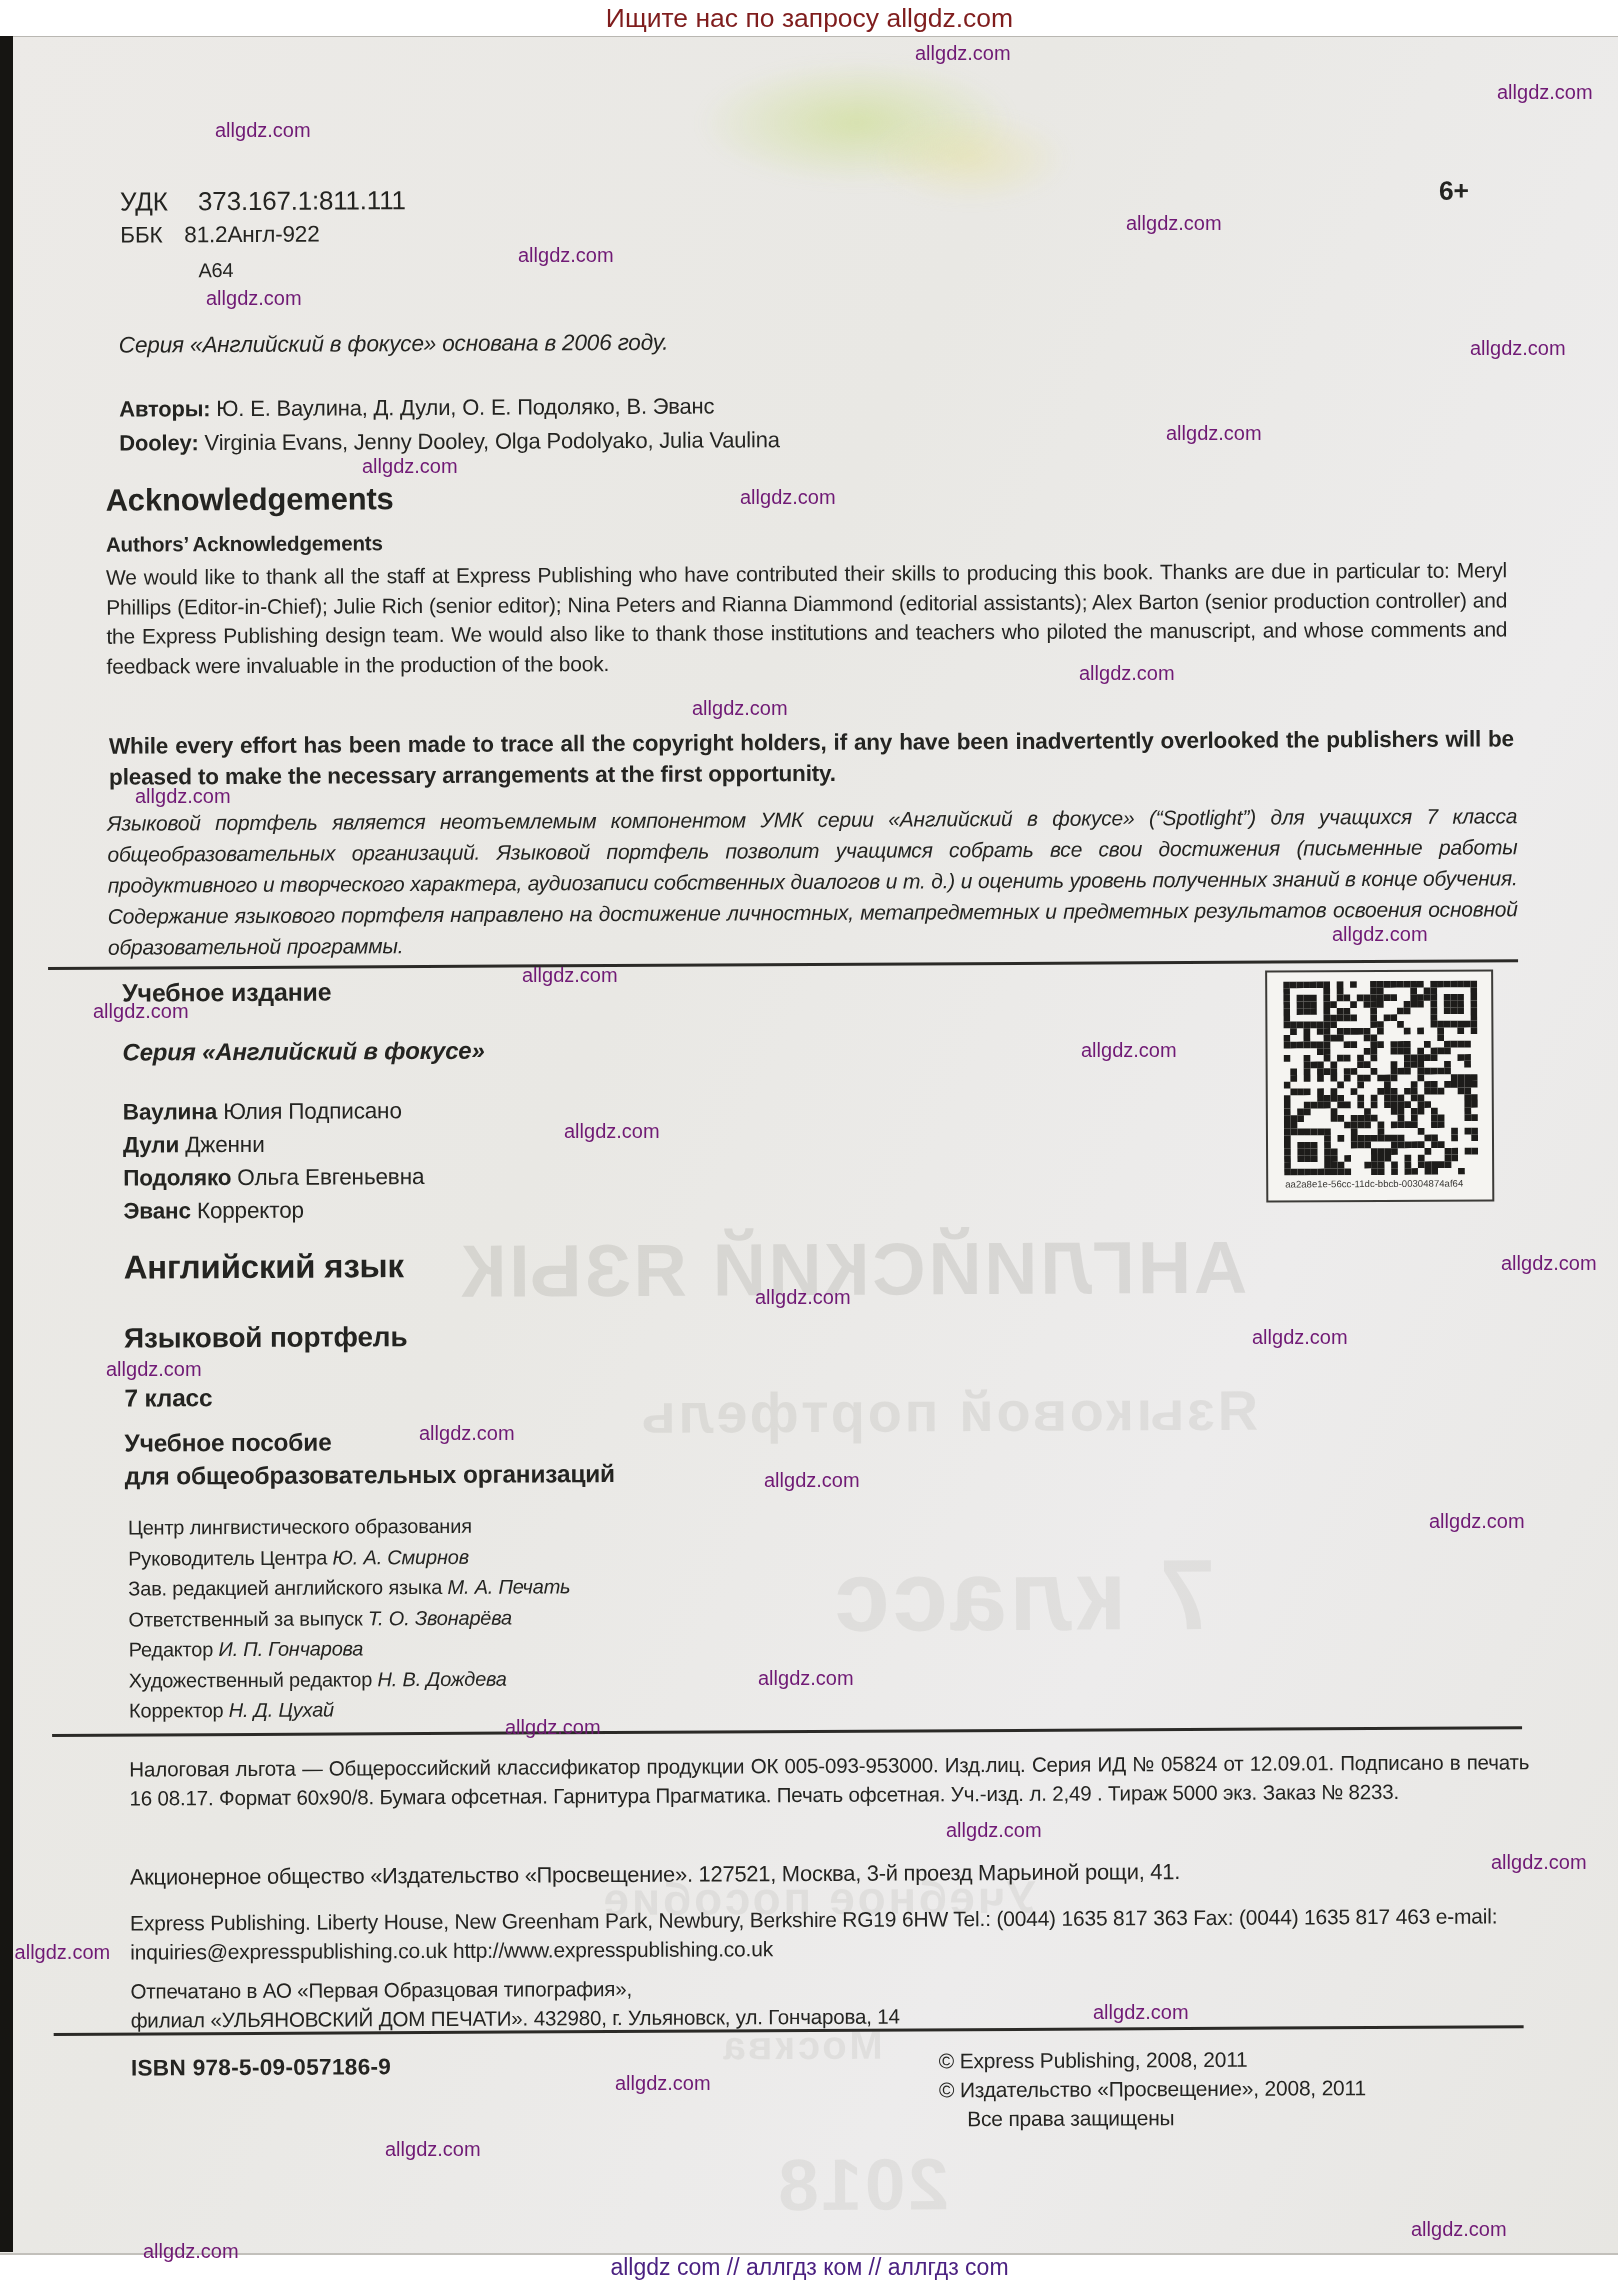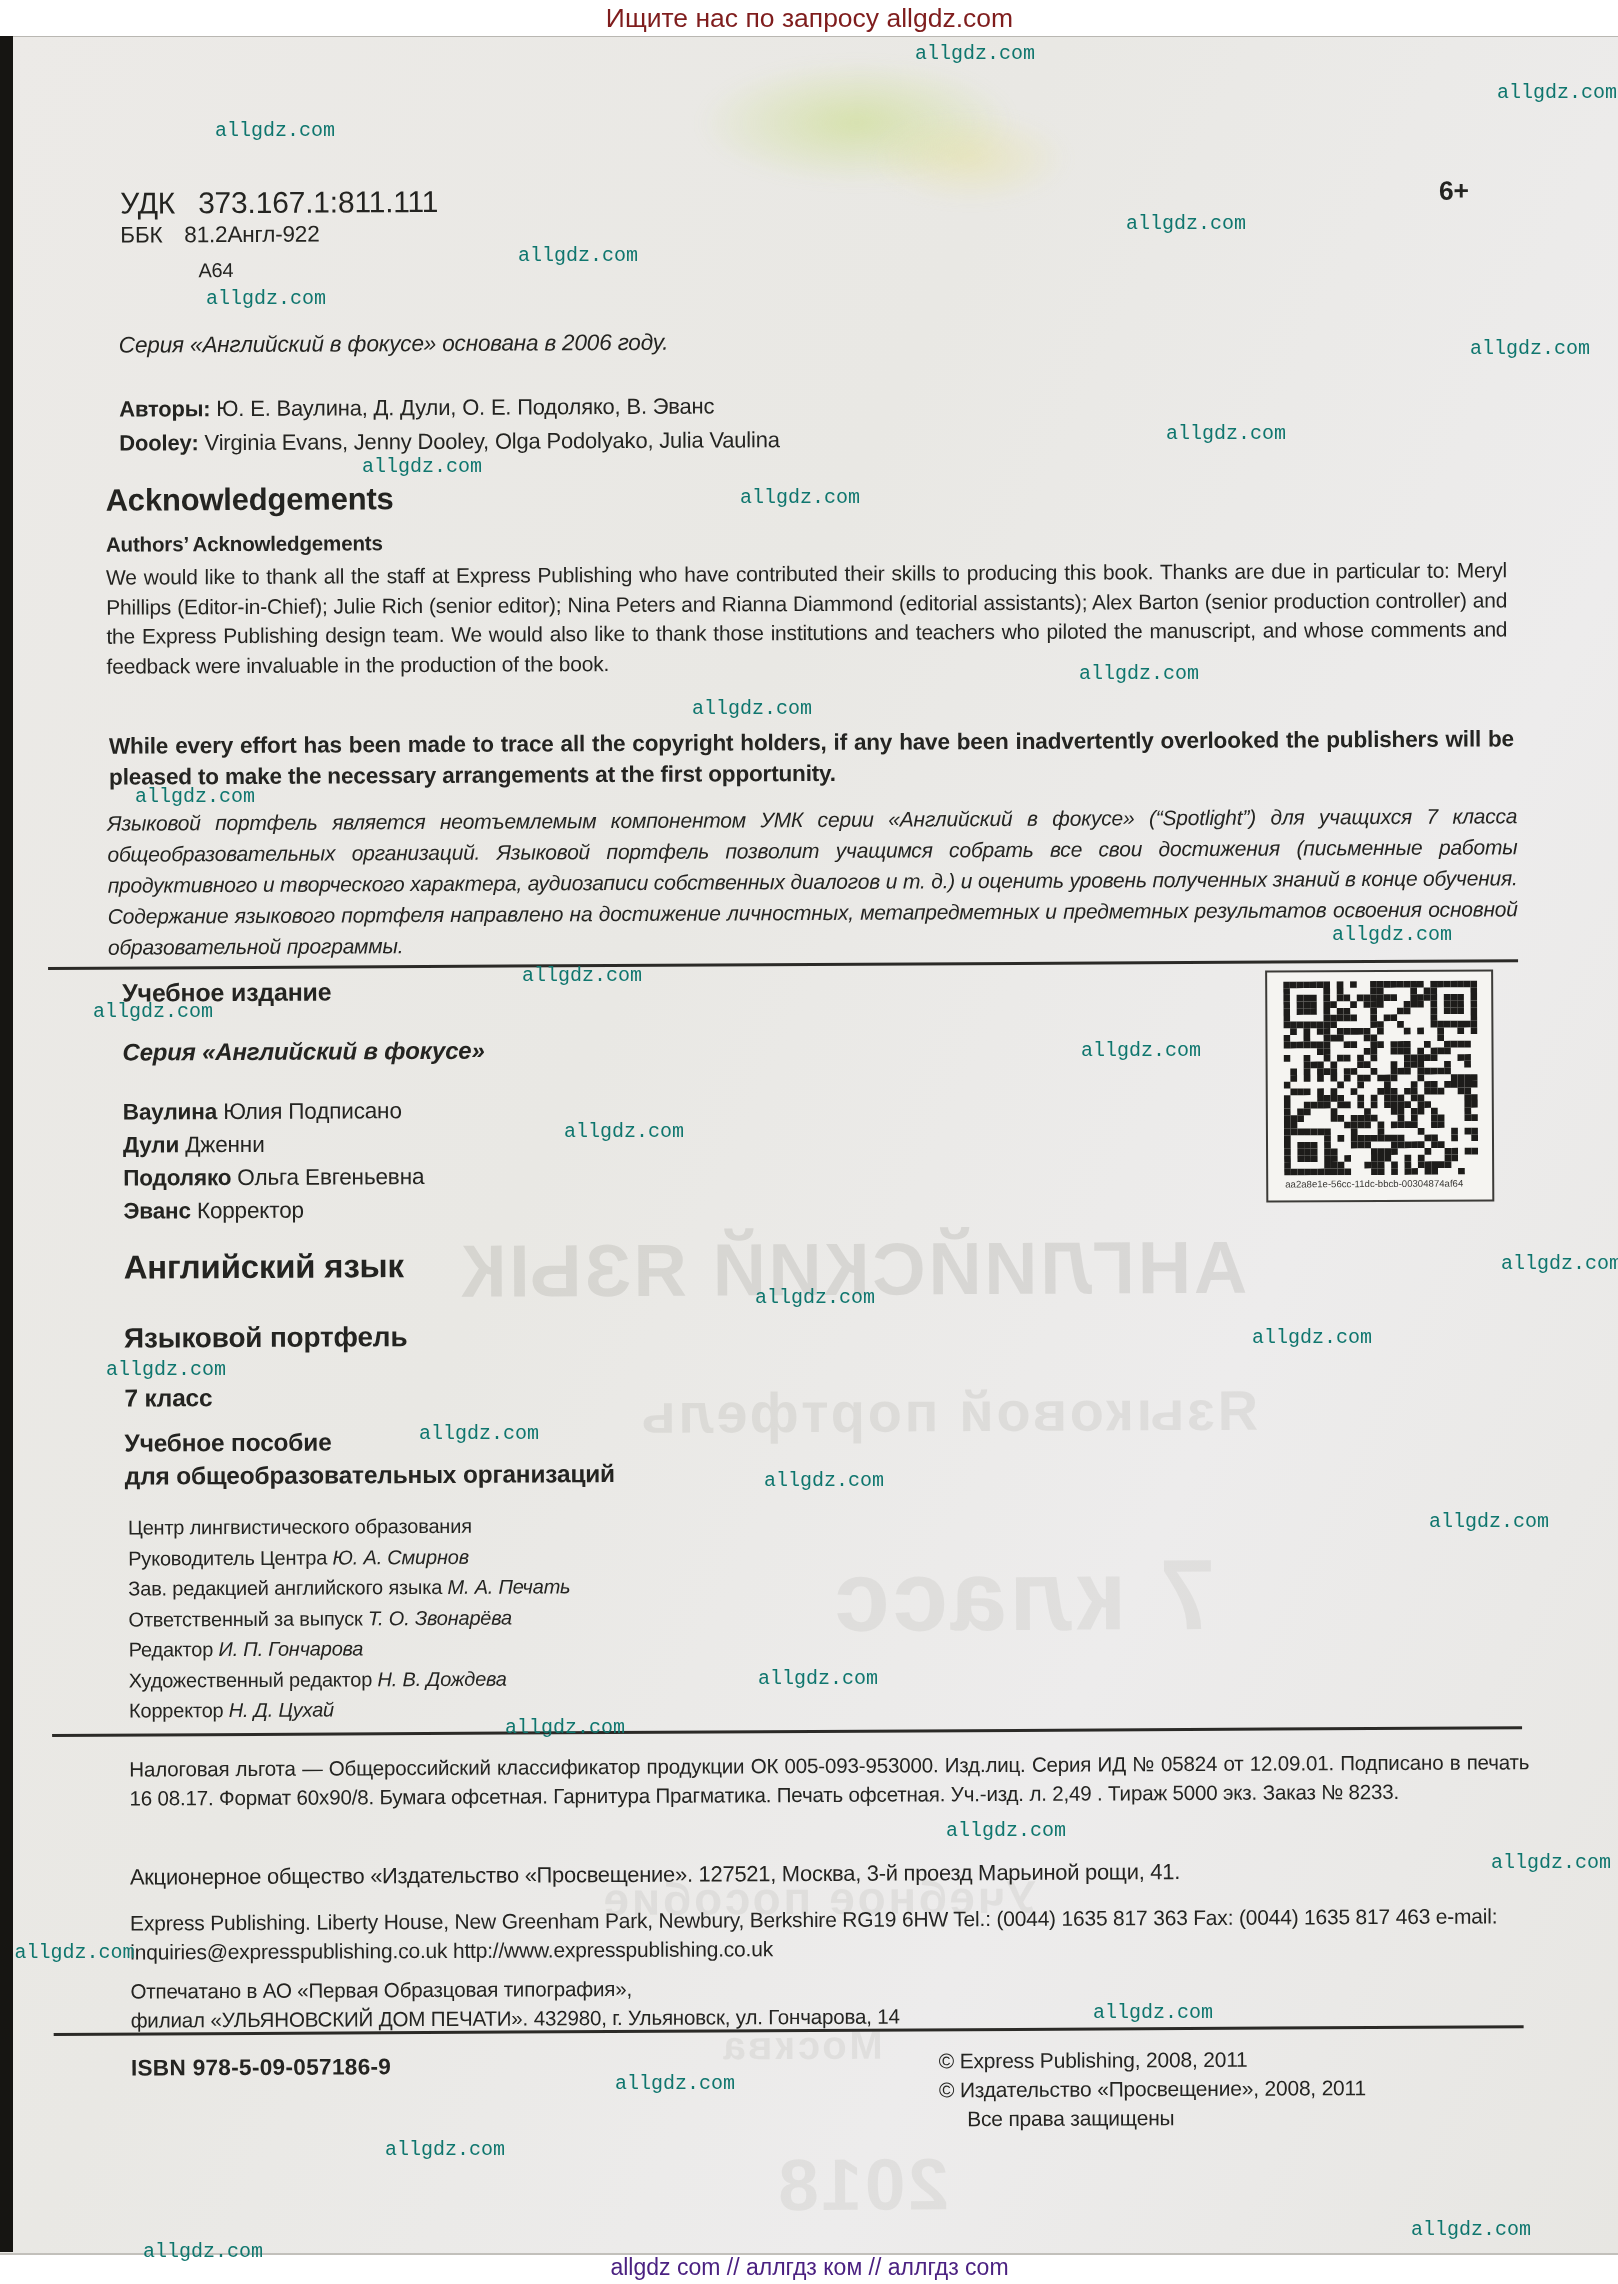--- a/index.html
+++ b/index.html
@@ -15,22 +15,22 @@
     border-top:1.3px solid #b9b7b2;border-bottom:2px solid #c2c0bb;
   }
   .edge-strip{position:absolute;left:0;top:36px;width:13.3px;height:2216px;background:#161512}
   .tilt{position:absolute;left:0;top:0;width:1619px;height:2284px;transform:rotate(-0.3deg);transform-origin:50% 50%}
   .blob{position:absolute;border-radius:50%;filter:blur(6.6px)}
   .ghost{
     position:absolute;transform:scaleX(-1);color:#77766e;font-weight:700;
     white-space:nowrap;letter-spacing:2.7px
   }
   .wm{
-    position:absolute;font-size:20px;color:#0f766e;white-space:nowrap;
-    font-family:Liberation Mono, monospace
+    position:absolute;font-size:20px;color:#701a75;white-space:nowrap;
+    font-family:Liberation Sans, sans-serif
   }
   .promo-top{
     position:absolute;left:0;top:3.3px;width:1619px;text-align:center;
     font-size:26.5px;font-weight:500;letter-spacing:0
   }
   .promo-bottom{
     position:absolute;left:0;top:2254px;width:1619px;text-align:center;
     font-size:23px;font-weight:500
   }
   .txt{position:absolute;white-space:nowrap;letter-spacing:-0.2px}
@@ -61,21 +61,21 @@
   <div class="blob" style="left:876px;top:113px;width:199px;height:93px;background:radial-gradient(closest-side,rgba(228,222,120,0.32),rgba(228,222,120,0))"></div>
   <div id="ghosts">
       <div class="ghost" style="left: 458px; top: 1227px; font-size: 74px; opacity: 0.16;">АНГЛИЙСКИЙ ЯЗЫК</div>
       <div class="ghost" style="left: 637px; top: 1380px; font-size: 56px; opacity: 0.12;">Языковой портфель</div>
       <div class="ghost" style="left: 829px; top: 1539px; font-size: 100px; opacity: 0.1;">7 класс</div>
       <div class="ghost" style="left: 597px; top: 1871px; font-size: 46px; opacity: 0.1;">Учебное пособие</div>
       <div class="ghost" style="left: 716px; top: 2023px; font-size: 40px; opacity: 0.1;">Москва</div>
       <div class="ghost" style="left: 770px; top: 2143px; font-size: 73px; opacity: 0.1;">2018</div>
     </div>
 
-  <div class="txt" style="left:125px;top:183px;font-size:30px">
+  <div class="txt" style="left:125px;top:183px;font-size:26px">
     <span>УДК</span>
     <span style="position:absolute;left:78px">373.167.1:811.111</span>
   </div>
   <div class="txt" style="left:125px;top:219px;font-size:22.6px">
     <span>ББК</span>
     <span style="position:absolute;left:64px">81.2Англ-922</span>
   </div>
   <div class="txt" style="left:203px;top:256px;font-size:20px">А64</div>
   <div class="txt b" style="left:1444px;top:179px;font-size:26.5px">6+</div>
 

